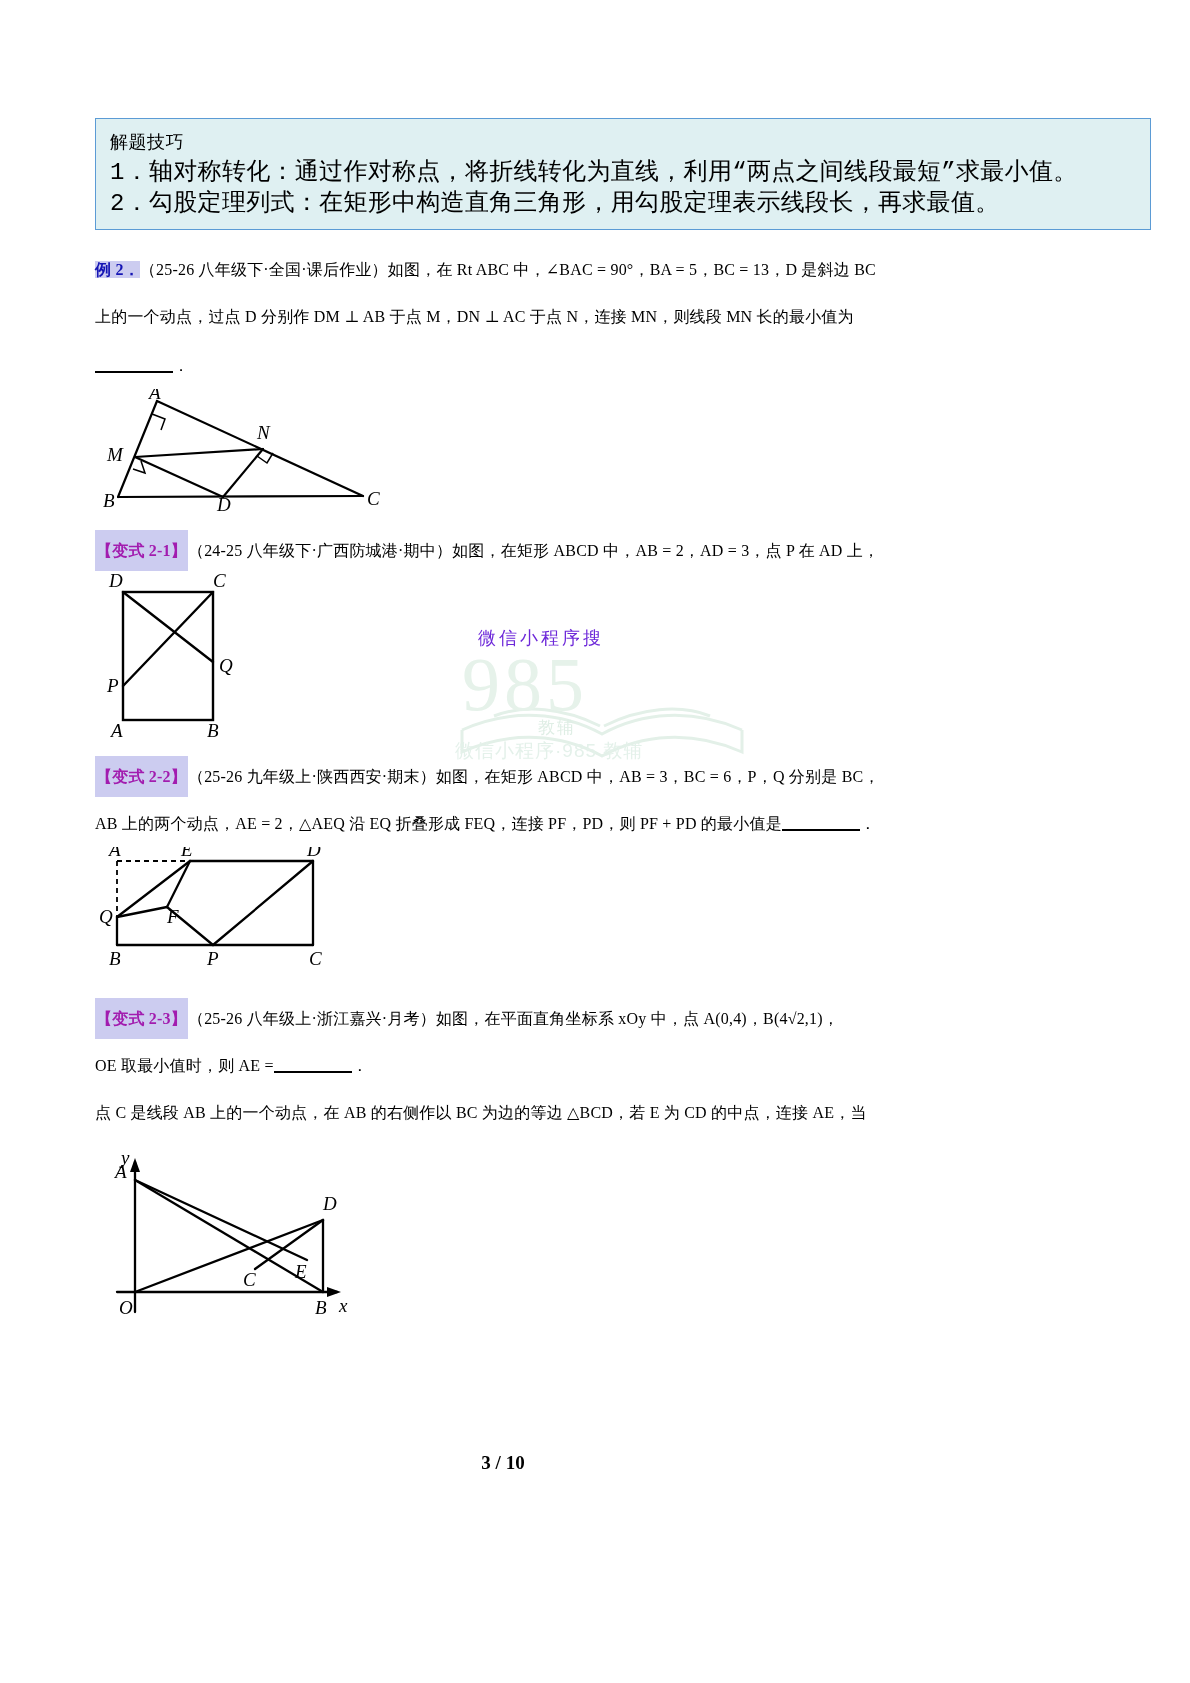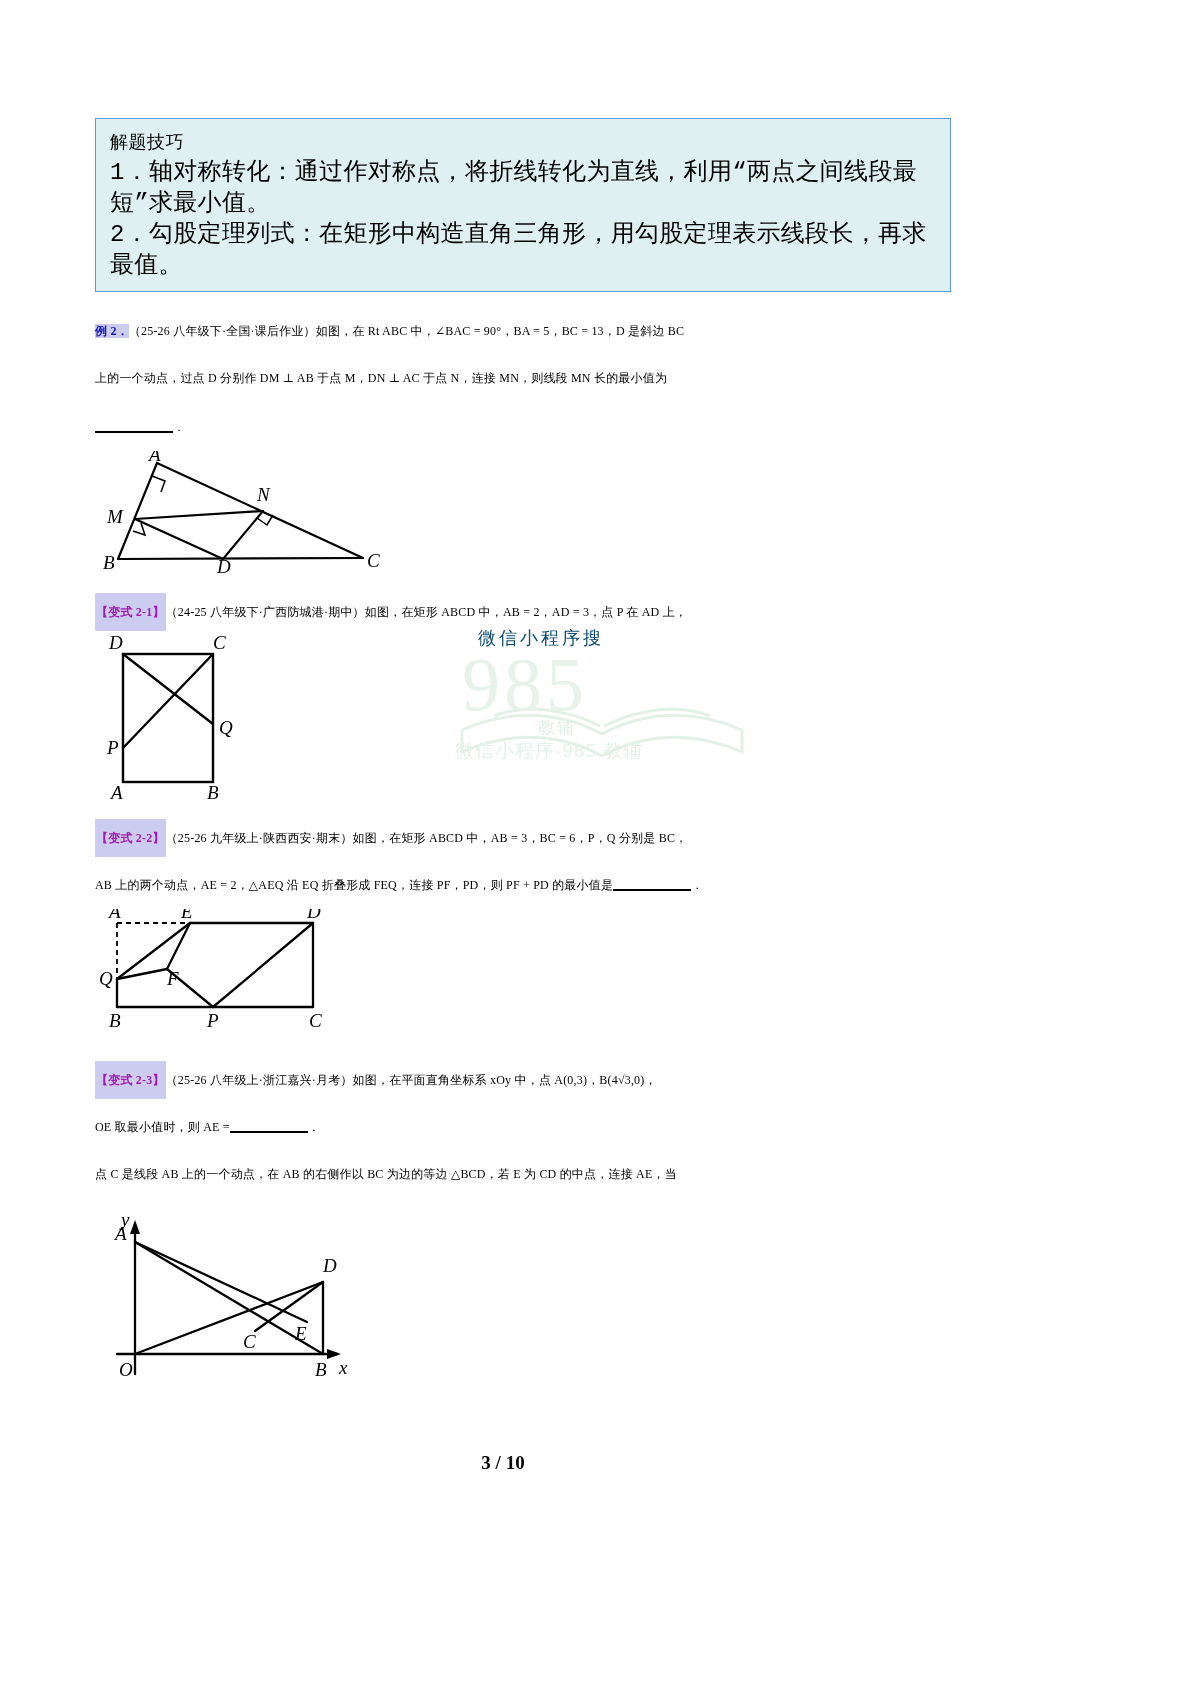--- a/index.html
+++ b/index.html
@@ -27,40 +27,40 @@
     top: 118px;
     width: 1000px;
   }
 
   
   .tipbox {
     border: 1px solid #5b9bd5;
     background: #dff0f2;
     padding: 8px 14px 10px 14px;
     box-sizing: border-box;
-    width: 856px;
+    width: 1056px;
   }
   .tip-title {
     font-size: 18px;
     line-height: 30px;
     letter-spacing: 0.5px;
   }
   .tip-item {
     font-size: 24px;
     line-height: 31px;
     letter-spacing: 0.3px;
     font-family: Liberation Mono, monospace;
   }
 
   
   .prob {
     margin-top: 16px;
   }
   .pline {
-    font-size: 12px;
+    font-size: 16px;
     line-height: 47px;
     letter-spacing: 0.2px;
     white-space: nowrap;
   }
   .lbl-ex {
     font-weight: bold;
     color: #1414b4;
     background: #ccccf0;
   }
   .lbl-var {
@@ -105,21 +105,21 @@
     height: 160px;
     pointer-events: none;
     opacity: 1;
   }
   .wm-text-top {
     position: absolute;
     left: 478px;
     top: 626px;
     font-family: Liberation Serif, serif;
     font-size: 18px;
-    color: #0c4a6e;
+    color: #6d28d9;
     letter-spacing: 3px;
     white-space: nowrap;
   }
   .wm-985 {
     position: absolute;
     left: 462px;
     top: 641px;
     font-family: "Liberation Serif", serif;
     font-size: 76px;
     color: #e6f2ea;
@@ -291,21 +291,21 @@
             <text x="72" y="76">F</text>
             <text x="14" y="118">B</text>
             <text x="112" y="118">P</text>
             <text x="214" y="118">C</text>
           </g>
         </svg>
       </div>
     </div>
 
     <div class="prob" style="margin-top:28px;">
-      <div class="pline"><span class="lbl-var">【变式 2-3】</span><span>（25-26 八年级上·浙江嘉兴·月考）</span><span>如图，在平面直角坐标系 xOy 中，点 A(0,3)，B(4√3,0)，</span></div>
+      <div class="pline"><span class="lbl-var">【变式 2-3】</span><span>（25-26 八年级上·浙江嘉兴·月考）</span><span>如图，在平面直角坐标系 xOy 中，点 A(0,4)，B(4√2,1)，</span></div>
       <div class="pline"><span>OE 取最小值时，则 AE =</span><span class="blank"></span><span>．</span></div>
       <div class="pline">点 C 是线段 AB 上的一个动点，在 AB 的右侧作以 BC 为边的等边 △BCD，若 E 为 CD 的中点，连接 AE，当</div>
 
       <div class="fig" style="margin-top:6px;">
         <svg width="320" height="190" viewBox="0 0 320 190">
           <g stroke="#000" stroke-width="2.3" fill="none" stroke-linecap="round">
 
             <line x1="40" y1="170" x2="40" y2="20"></line>
 
             <line x1="22" y1="150" x2="242" y2="150"></line>

